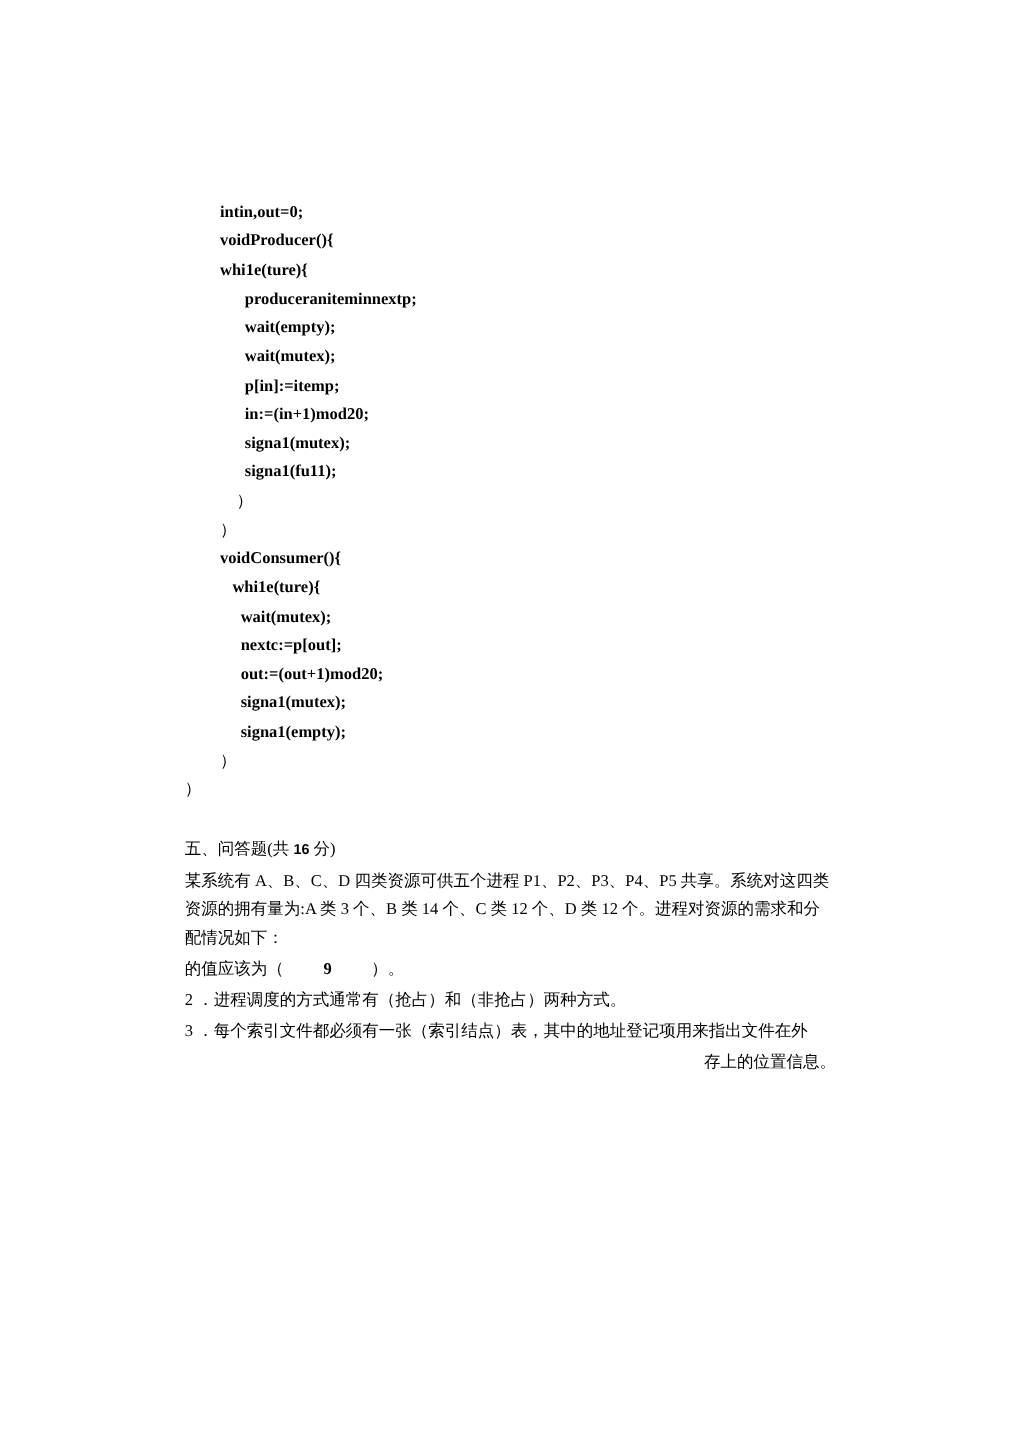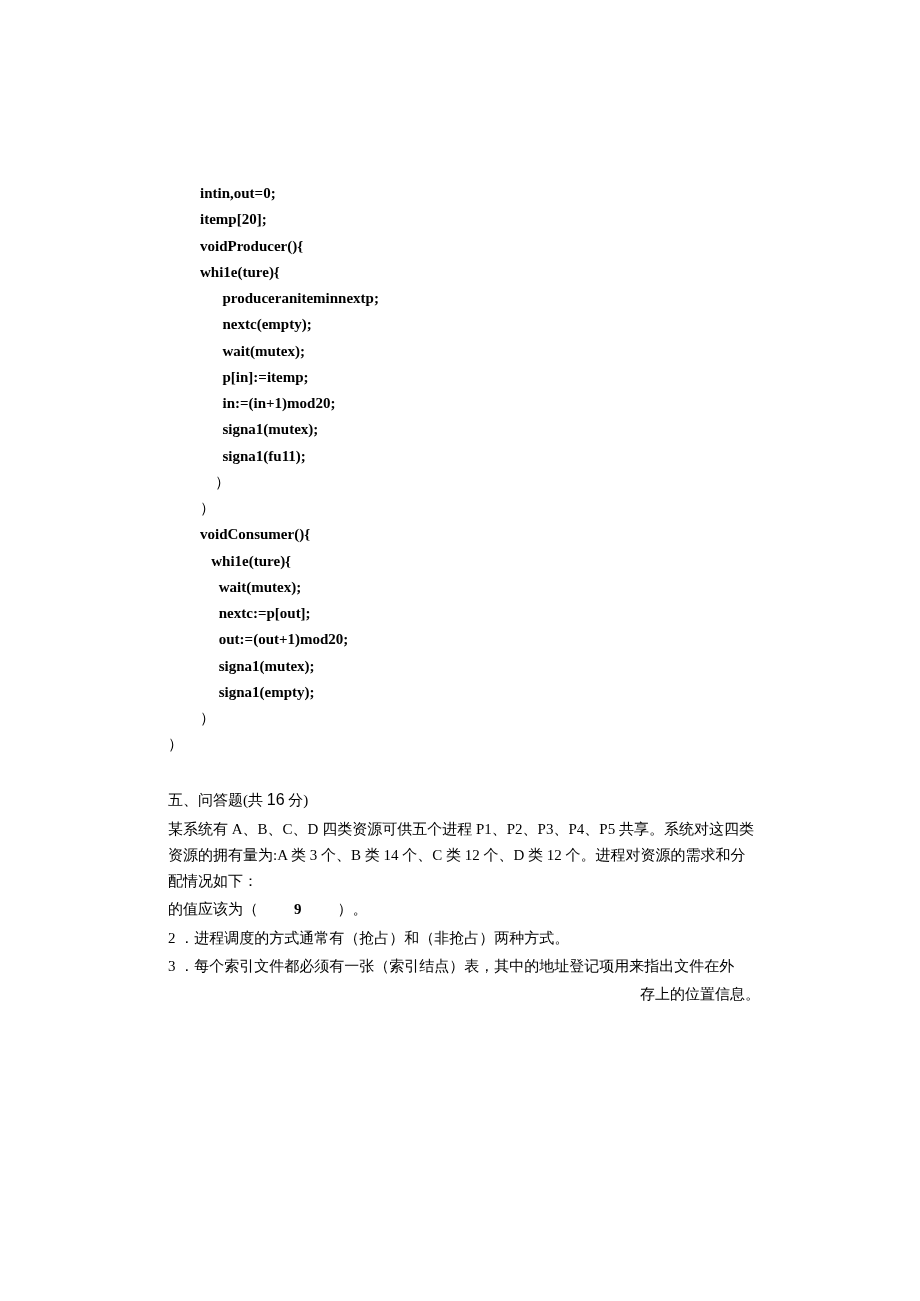--- a/index.html
+++ b/index.html
@@ -30,39 +30,38 @@
   .paren {
     font-family: "SimSun", serif;
     font-weight: normal;
   }
   .section-heading {
     margin-top: 28px;
     font-size: 15px;
   }
   .section-heading .num {
     font-family: "SimHei", "Microsoft YaHei", sans-serif;
-    font-weight: normal;
-    font-size: 16px;
+    font-weight: bold;
+    font-size: 13px;
   }
   .para { margin-top: 2px; }
   .list-line { margin-top: 2px; font-family: Liberation Serif, serif; }
   .list-sub { padding-left: 1.5em; }
 </style>
 </head>
 <body>
 
 <div class="page">
 
   <div class="code-block">
     <div class="code-line">intin,out=0;</div>
-    <div class="code-line">itemp[20];</div>
     <div class="code-line">voidProducer(){</div>
     <div class="code-line">whi1e(ture){</div>
     <div class="code-line">      <span>produceraniteminnextp;</span></div>
-    <div class="code-line">      <span>nextc(empty);</span></div>
+    <div class="code-line">      <span>wait(empty);</span></div>
     <div class="code-line">      <span>wait(mutex);</span></div>
     <div class="code-line">      <span>p[in]:=itemp;</span></div>
     <div class="code-line">      <span>in:=(in+1)mod20;</span></div>
     <div class="code-line">      <span>signa1(mutex);</span></div>
     <div class="code-line">      <span>signa1(fu11);</span></div>
     <div class="code-line">    <span class="paren">）</span></div>
     <div class="code-line"><span class="paren">）</span></div>
     <div class="code-line">voidConsumer(){</div>
     <div class="code-line">   <span>whi1e(ture){</span></div>
     <div class="code-line">     <span>wait(mutex);</span></div>

